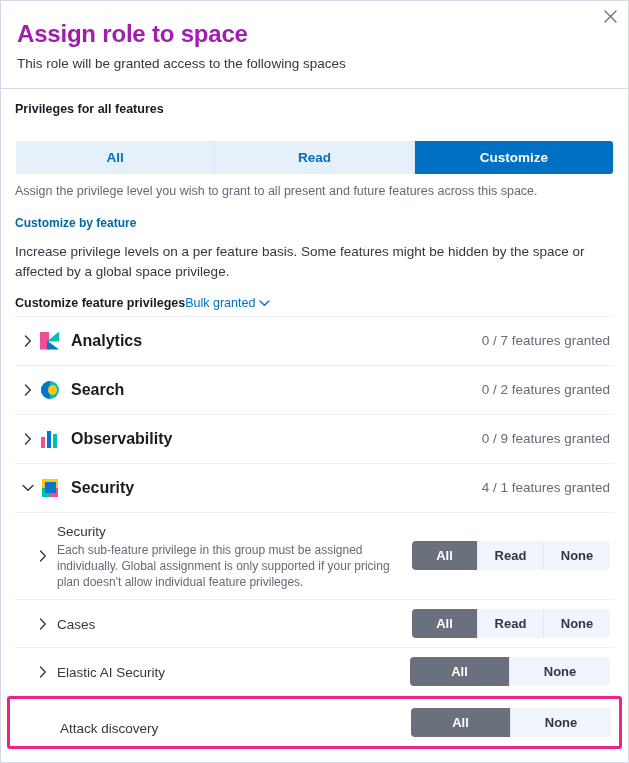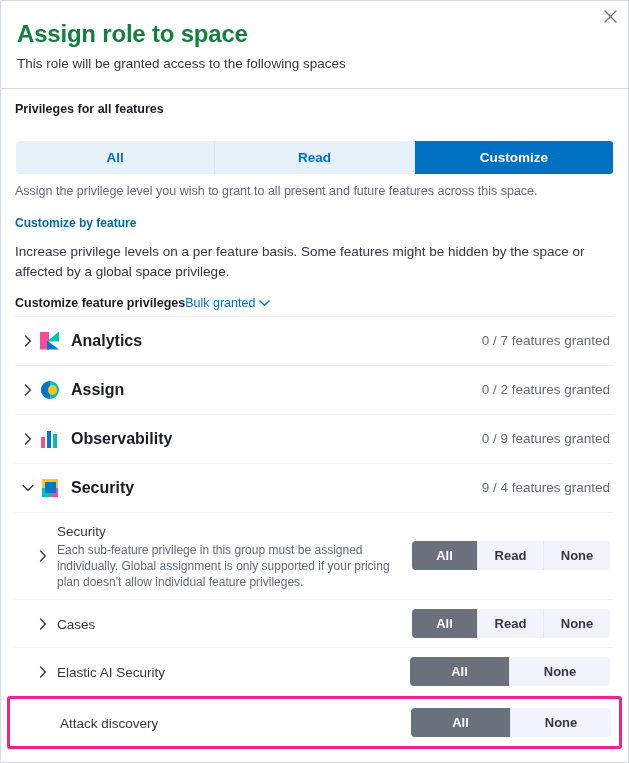--- a/index.html
+++ b/index.html
@@ -26,21 +26,21 @@
   }
   
   .flyout-header {
     padding: 18px 16px 14px 16px;
     border-bottom: 1px solid #d3dae6;
     position: relative;
   }
   .flyout-title {
     font-size: 24px;
     font-weight: 700;
-    color: #15803d;
+    color: #a21caf;
     letter-spacing: -0.2px;
     line-height: 1.25;
     margin: 0 0 6px 0;
   }
   .flyout-subtitle {
     font-size: 13.5px;
     color: #343741;
     line-height: 1.4;
     margin: 0;
   }
@@ -257,21 +257,21 @@
   .seg.two button { width: 100px; }
 
   
   .highlight-box {
     border: 3px solid #e9258a;
     border-radius: 3px;
     margin: 0 -8px;
     padding: 0 4px;
     background: #ffffff;
   }
-  .highlight-box .sub-row { border-bottom: none; }
+  .highlight-box .sub-row { border-bottom: none; align-items: flex-end; }
   .sub-row.indent-plain { padding-left: 42px; }
 </style>
 </head>
 <body>
 
 <div class="flyout">
 
   <div class="flyout-header">
     <button class="close-btn" aria-label="close">
       <svg width="13" height="13" viewBox="0 0 13 13" fill="none" aria-hidden="true">
@@ -330,21 +330,21 @@
         <span class="acc-arrow">
           <svg width="8" height="12" viewBox="0 0 8 12" fill="none" aria-hidden="true">
             <path d="M1.5 1 L6.3 6 L1.5 11" stroke="#343741" stroke-width="1.4" stroke-linecap="round" stroke-linejoin="round" fill="none"></path>
           </svg>
         </span>
         <span class="acc-icon ic-search">
           <span class="s1"></span>
             <span class="s2"></span>
             <span class="s3"></span>
         </span>
-        <span class="acc-name">Assign</span>
+        <span class="acc-name">Search</span>
         <span class="acc-count">0 / 2 features granted</span>
       </div>
 
       <div class="acc-row">
         <span class="acc-arrow">
           <svg width="8" height="12" viewBox="0 0 8 12" fill="none" aria-hidden="true">
             <path d="M1.5 1 L6.3 6 L1.5 11" stroke="#343741" stroke-width="1.4" stroke-linecap="round" stroke-linejoin="round" fill="none"></path>
           </svg>
         </span>
         <span class="acc-icon ic-obs">
@@ -362,21 +362,21 @@
             <path d="M1 1.5 L6 6.3 L11 1.5" stroke="#343741" stroke-width="1.4" stroke-linecap="round" stroke-linejoin="round" fill="none"></path>
           </svg>
         </span>
         <span class="acc-icon ic-sec">
           <span class="e1"></span>
             <span class="e2"></span>
             <span class="e3"></span>
             <span class="e4"></span>
         </span>
         <span class="acc-name">Security</span>
-        <span class="acc-count">9 / 4 features granted</span>
+        <span class="acc-count">4 / 1 features granted</span>
       </div>
 
       <div class="sub-row">
         <span class="sub-arrow">
           <svg width="8" height="12" viewBox="0 0 8 12" fill="none" aria-hidden="true">
             <path d="M1.5 1 L6.3 6 L1.5 11" stroke="#343741" stroke-width="1.3" stroke-linecap="round" stroke-linejoin="round" fill="none"></path>
           </svg>
         </span>
         <span class="sub-text">
           <span class="sub-title">Security</span>

